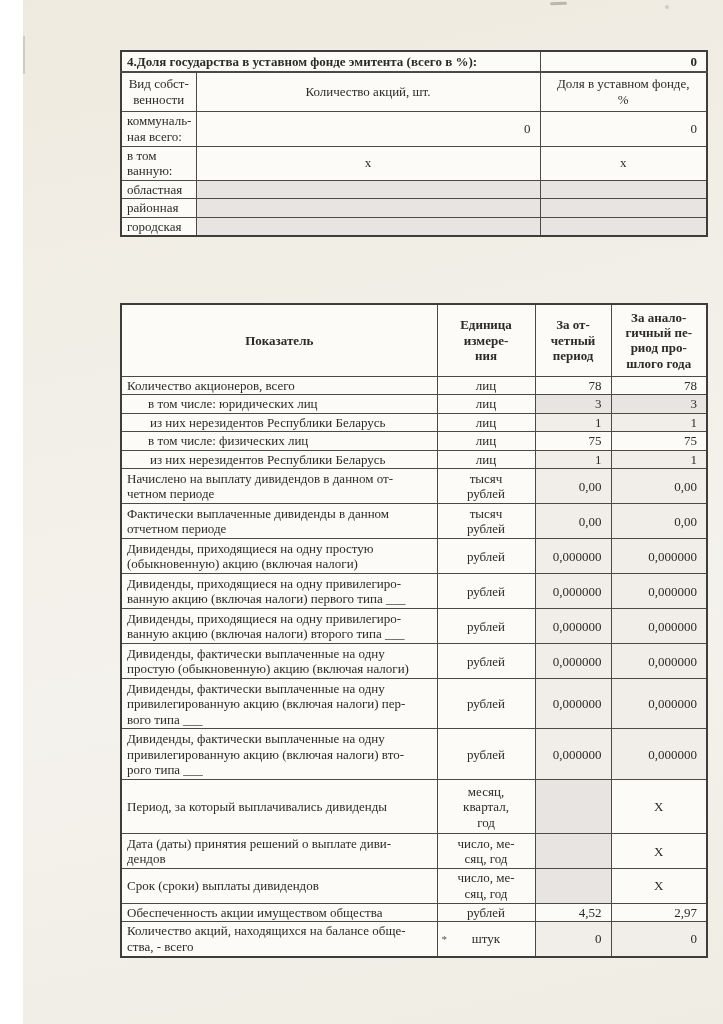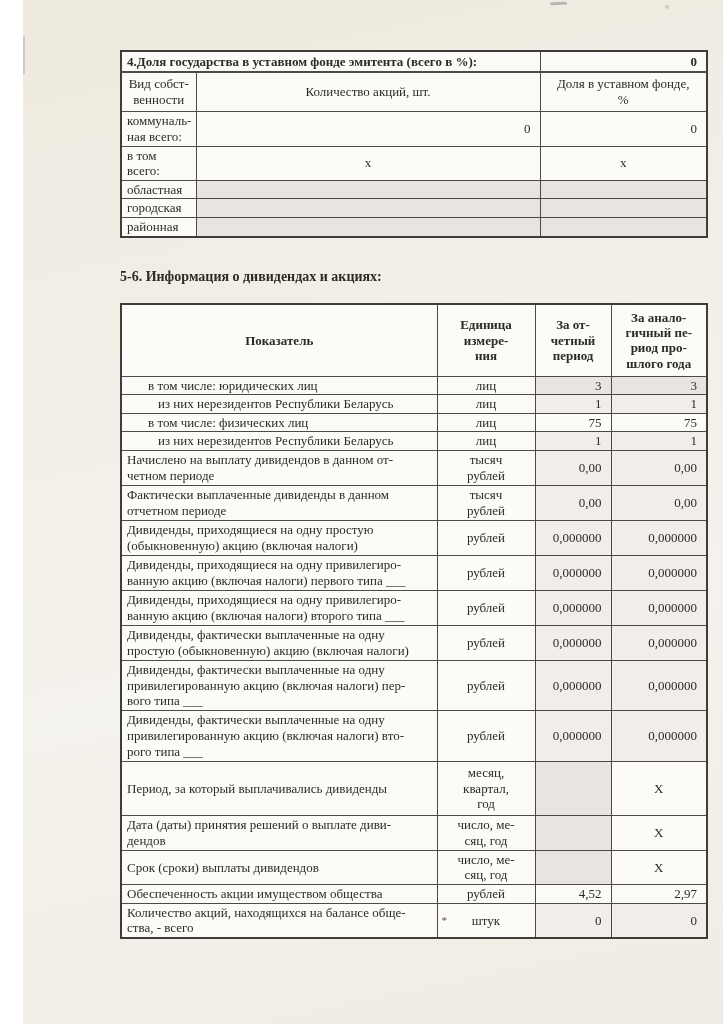--- a/index.html
+++ b/index.html
@@ -11,21 +11,21 @@
   table{border-collapse:collapse;table-layout:fixed;position:absolute;left:97px;background:#fcfbf8;border:2px solid #3e3d3a;}
   #table1{top:50px;width:586px;}
   #table2{top:303px;width:586px;}
   td{border:1px solid #4b4a47;padding:1px 4px;vertical-align:middle;font-size:13px;line-height:1.2;white-space:pre-line;overflow:hidden;}
   .title-row td{border-bottom-width:2px;}
   .b{font-weight:bold;}
   .c{text-align:center;}
   .r{text-align:right;padding-right:9px;}
   .label{padding-left:5px;}
   .ind1{padding-left:26px;}
-  .ind2{padding-left:36px;}
+  .ind2{padding-left:28px;}
   .shade-s{background:#e8e4e1;}
   .shade-f{background:#f1eeea;}
   .hdr td{font-weight:bold;text-align:center;line-height:1.18;}
   .unit{position:relative;}
   .marker{position:absolute;left:4px;top:50%;transform:translateY(-42%);font-size:11px;color:#5a4f49;}
   #heading56{position:absolute;left:97px;top:269px;font-size:14px;font-weight:bold;}
   .artifact{position:absolute;}
   #art-dash{left:527px;top:2px;width:17px;height:3px;background:#aaa7a1;opacity:.75;transform:rotate(-2deg);border-radius:2px;}
   #art-smudge{left:705px;top:8px;width:16px;height:38px;background:radial-gradient(ellipse at center,#d8bead 0%,rgba(216,190,173,0) 72%);}
   #art-edge{left:0;top:36px;width:2px;height:38px;background:#b5b2ac;opacity:.55;}
@@ -61,43 +61,42 @@
       </tr>
     </tbody>
     <tbody id="t1body">
         <tr style="height: 35px;">
           <td class="label">коммуналь-
 ная всего:</td>
           <td class="r">0</td>
           <td class="r">0</td>
         </tr>
         <tr style="height: 18px;">
-          <td class="label">в том всего:</td>
+          <td class="label">в том ванную:</td>
           <td class="c">х</td>
           <td class="c">х</td>
         </tr>
         <tr style="height: 18px;">
           <td class="label">областная</td>
           <td class="r shade-s"></td>
           <td class="r shade-s"></td>
         </tr>
+        <tr style="height: 18px;">
+          <td class="label">районная</td>
+          <td class="r shade-s"></td>
+          <td class="r shade-s"></td>
+        </tr>
         <tr style="height: 19px;">
           <td class="label">городская</td>
           <td class="r shade-s"></td>
           <td class="r shade-s"></td>
         </tr>
-        <tr style="height: 18px;">
-          <td class="label">районная</td>
-          <td class="r shade-s"></td>
-          <td class="r shade-s"></td>
-        </tr>
       </tbody>
   </table>
 
-  <div id="heading56">5-6. Информация о дивидендах и акциях:</div>
 
   <table id="table2">
     <colgroup>
       <col style="width:316px">
         <col style="width:98px">
         <col style="width:76px">
         <col style="width:96px">
     </colgroup>
     <tbody>
       <tr class="hdr" style="height:72px">
@@ -109,20 +108,26 @@
 четный
 период</td>
         <td>За анало-
 гичный пе-
 риод про-
 шлого года</td>
       </tr>
     </tbody>
     <tbody id="t2body">
         <tr style="height: 18px;">
+          <td class="label">Количество акционеров, всего</td>
+          <td class="c unit">лиц</td>
+          <td class="r">78</td>
+          <td class="r">78</td>
+        </tr>
+        <tr style="height: 18px;">
           <td class="label ind1">в том числе: юридических лиц</td>
           <td class="c unit">лиц</td>
           <td class="r shade-s">3</td>
           <td class="r shade-s">3</td>
         </tr>
         <tr style="height: 18px;">
           <td class="label ind2">из них нерезидентов Республики Беларусь</td>
           <td class="c unit">лиц</td>
           <td class="r shade-f">1</td>
           <td class="r shade-f">1</td>

